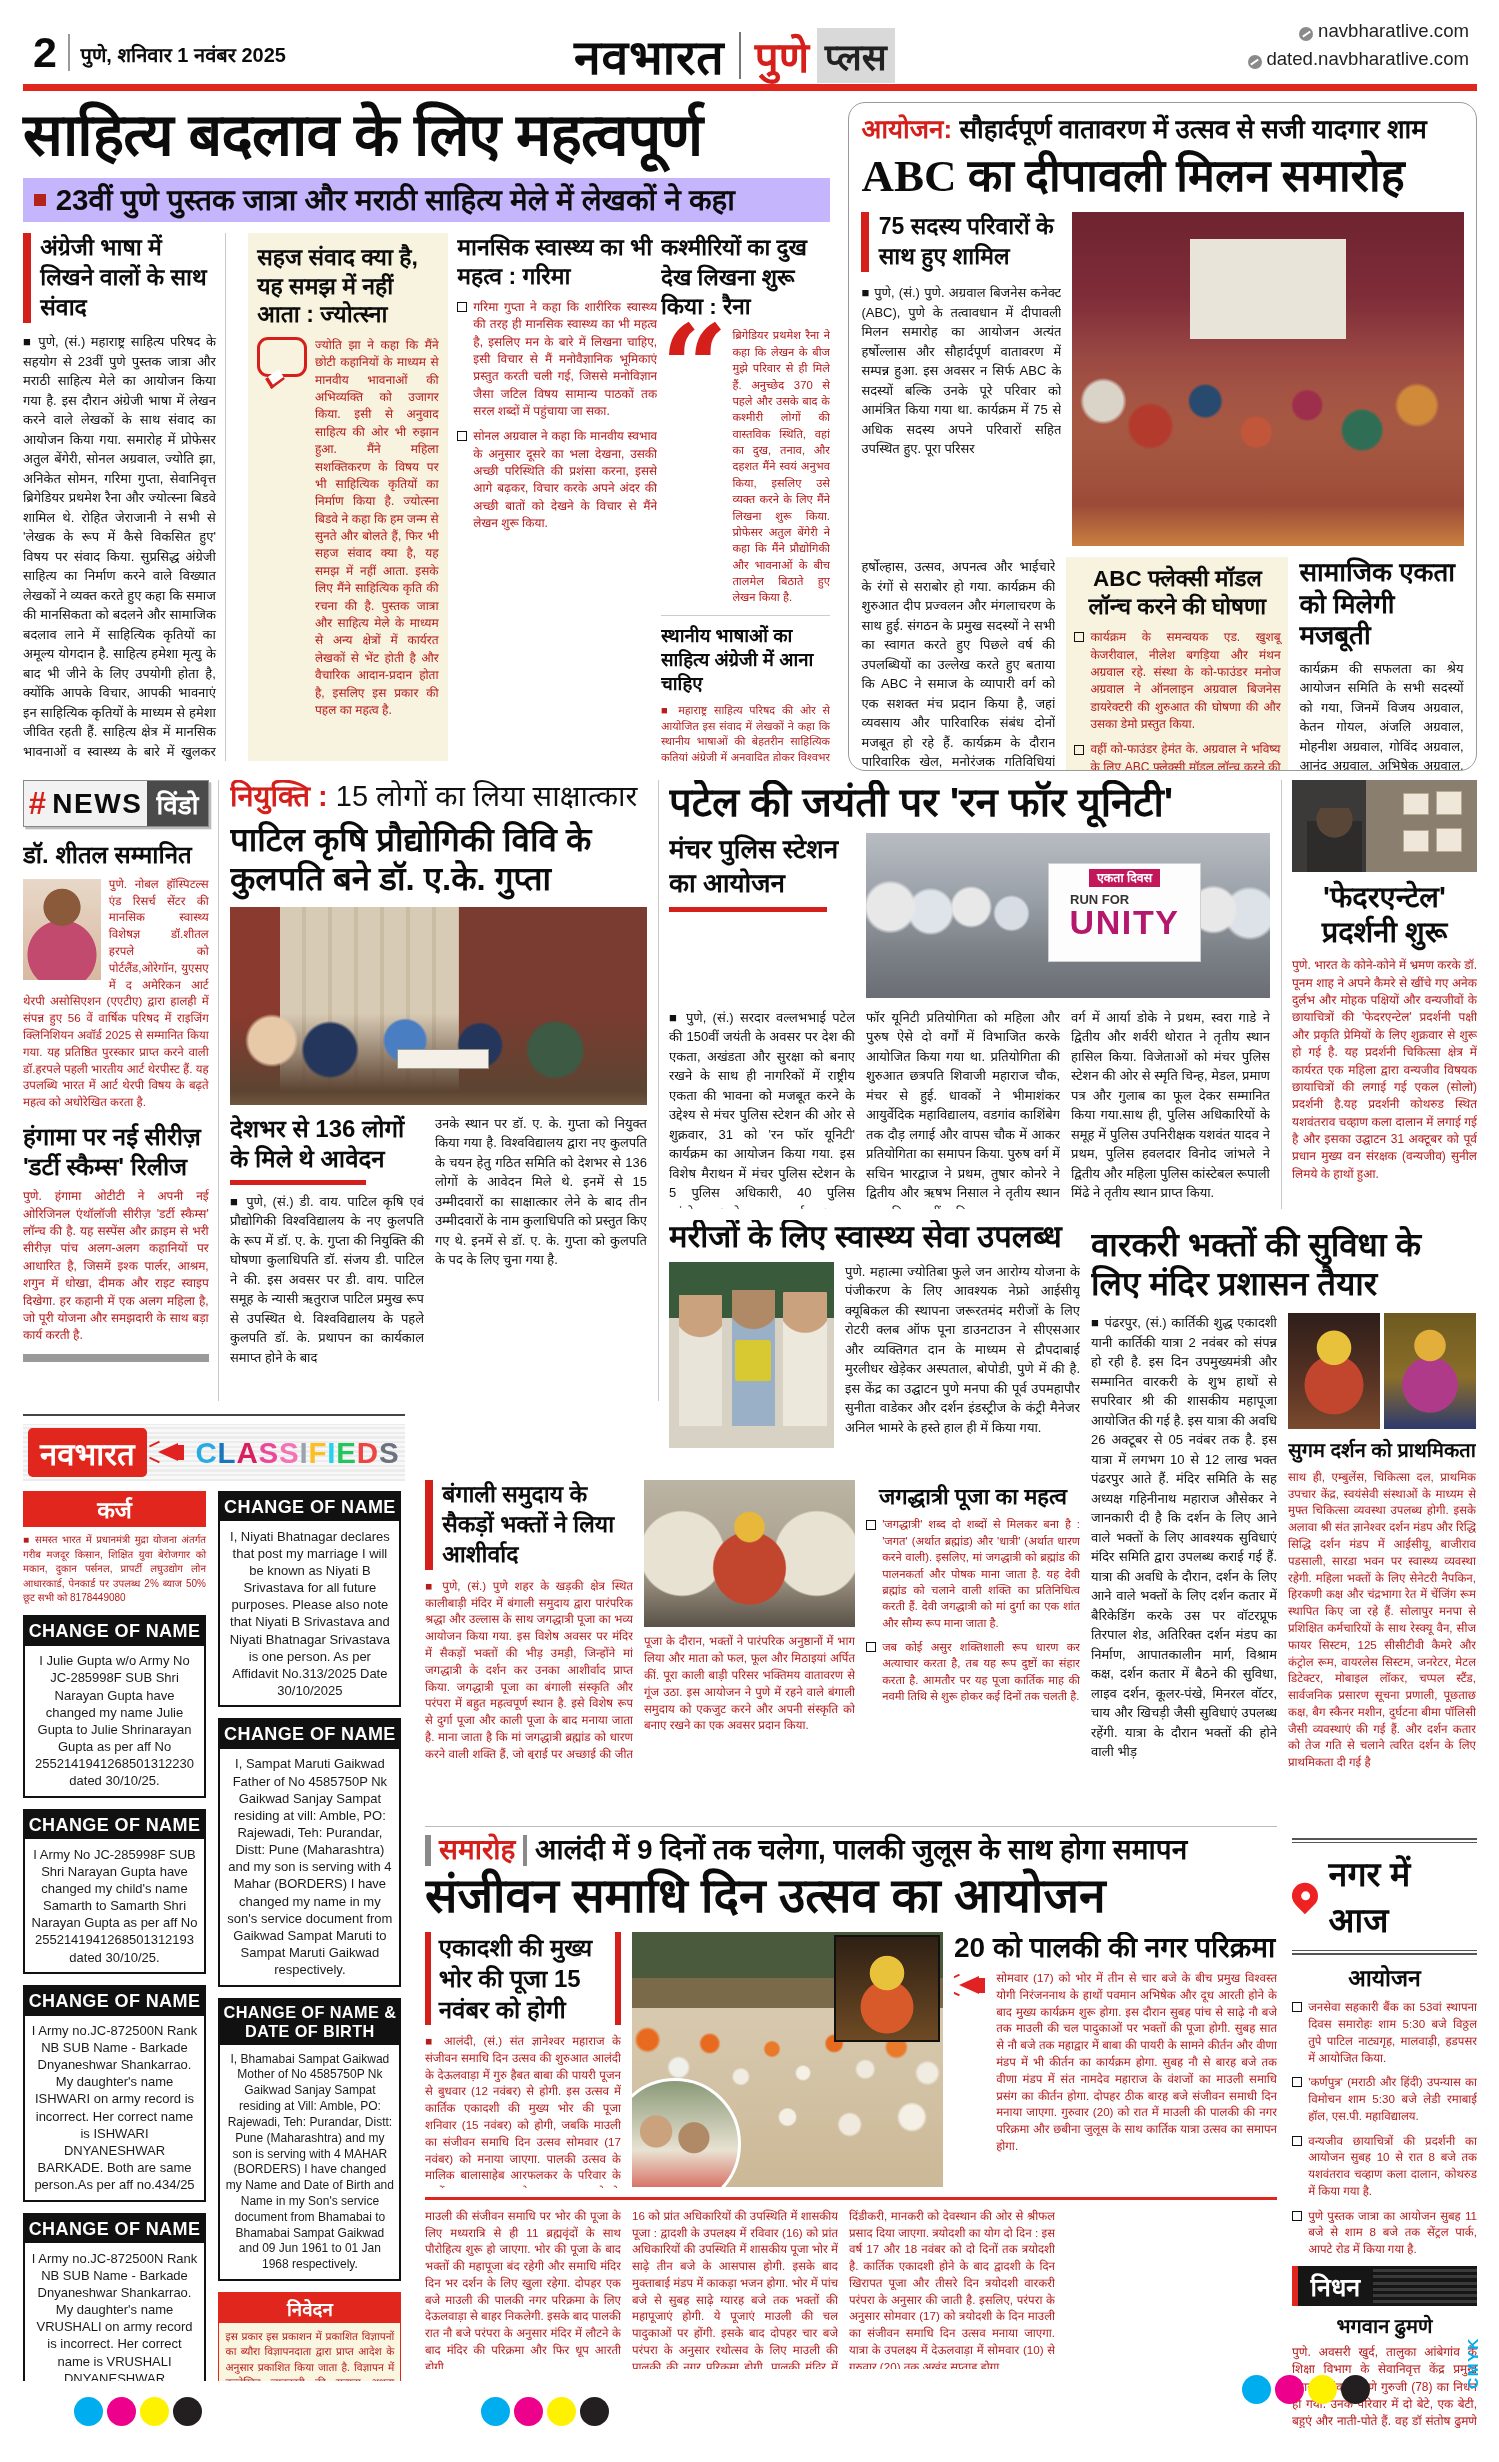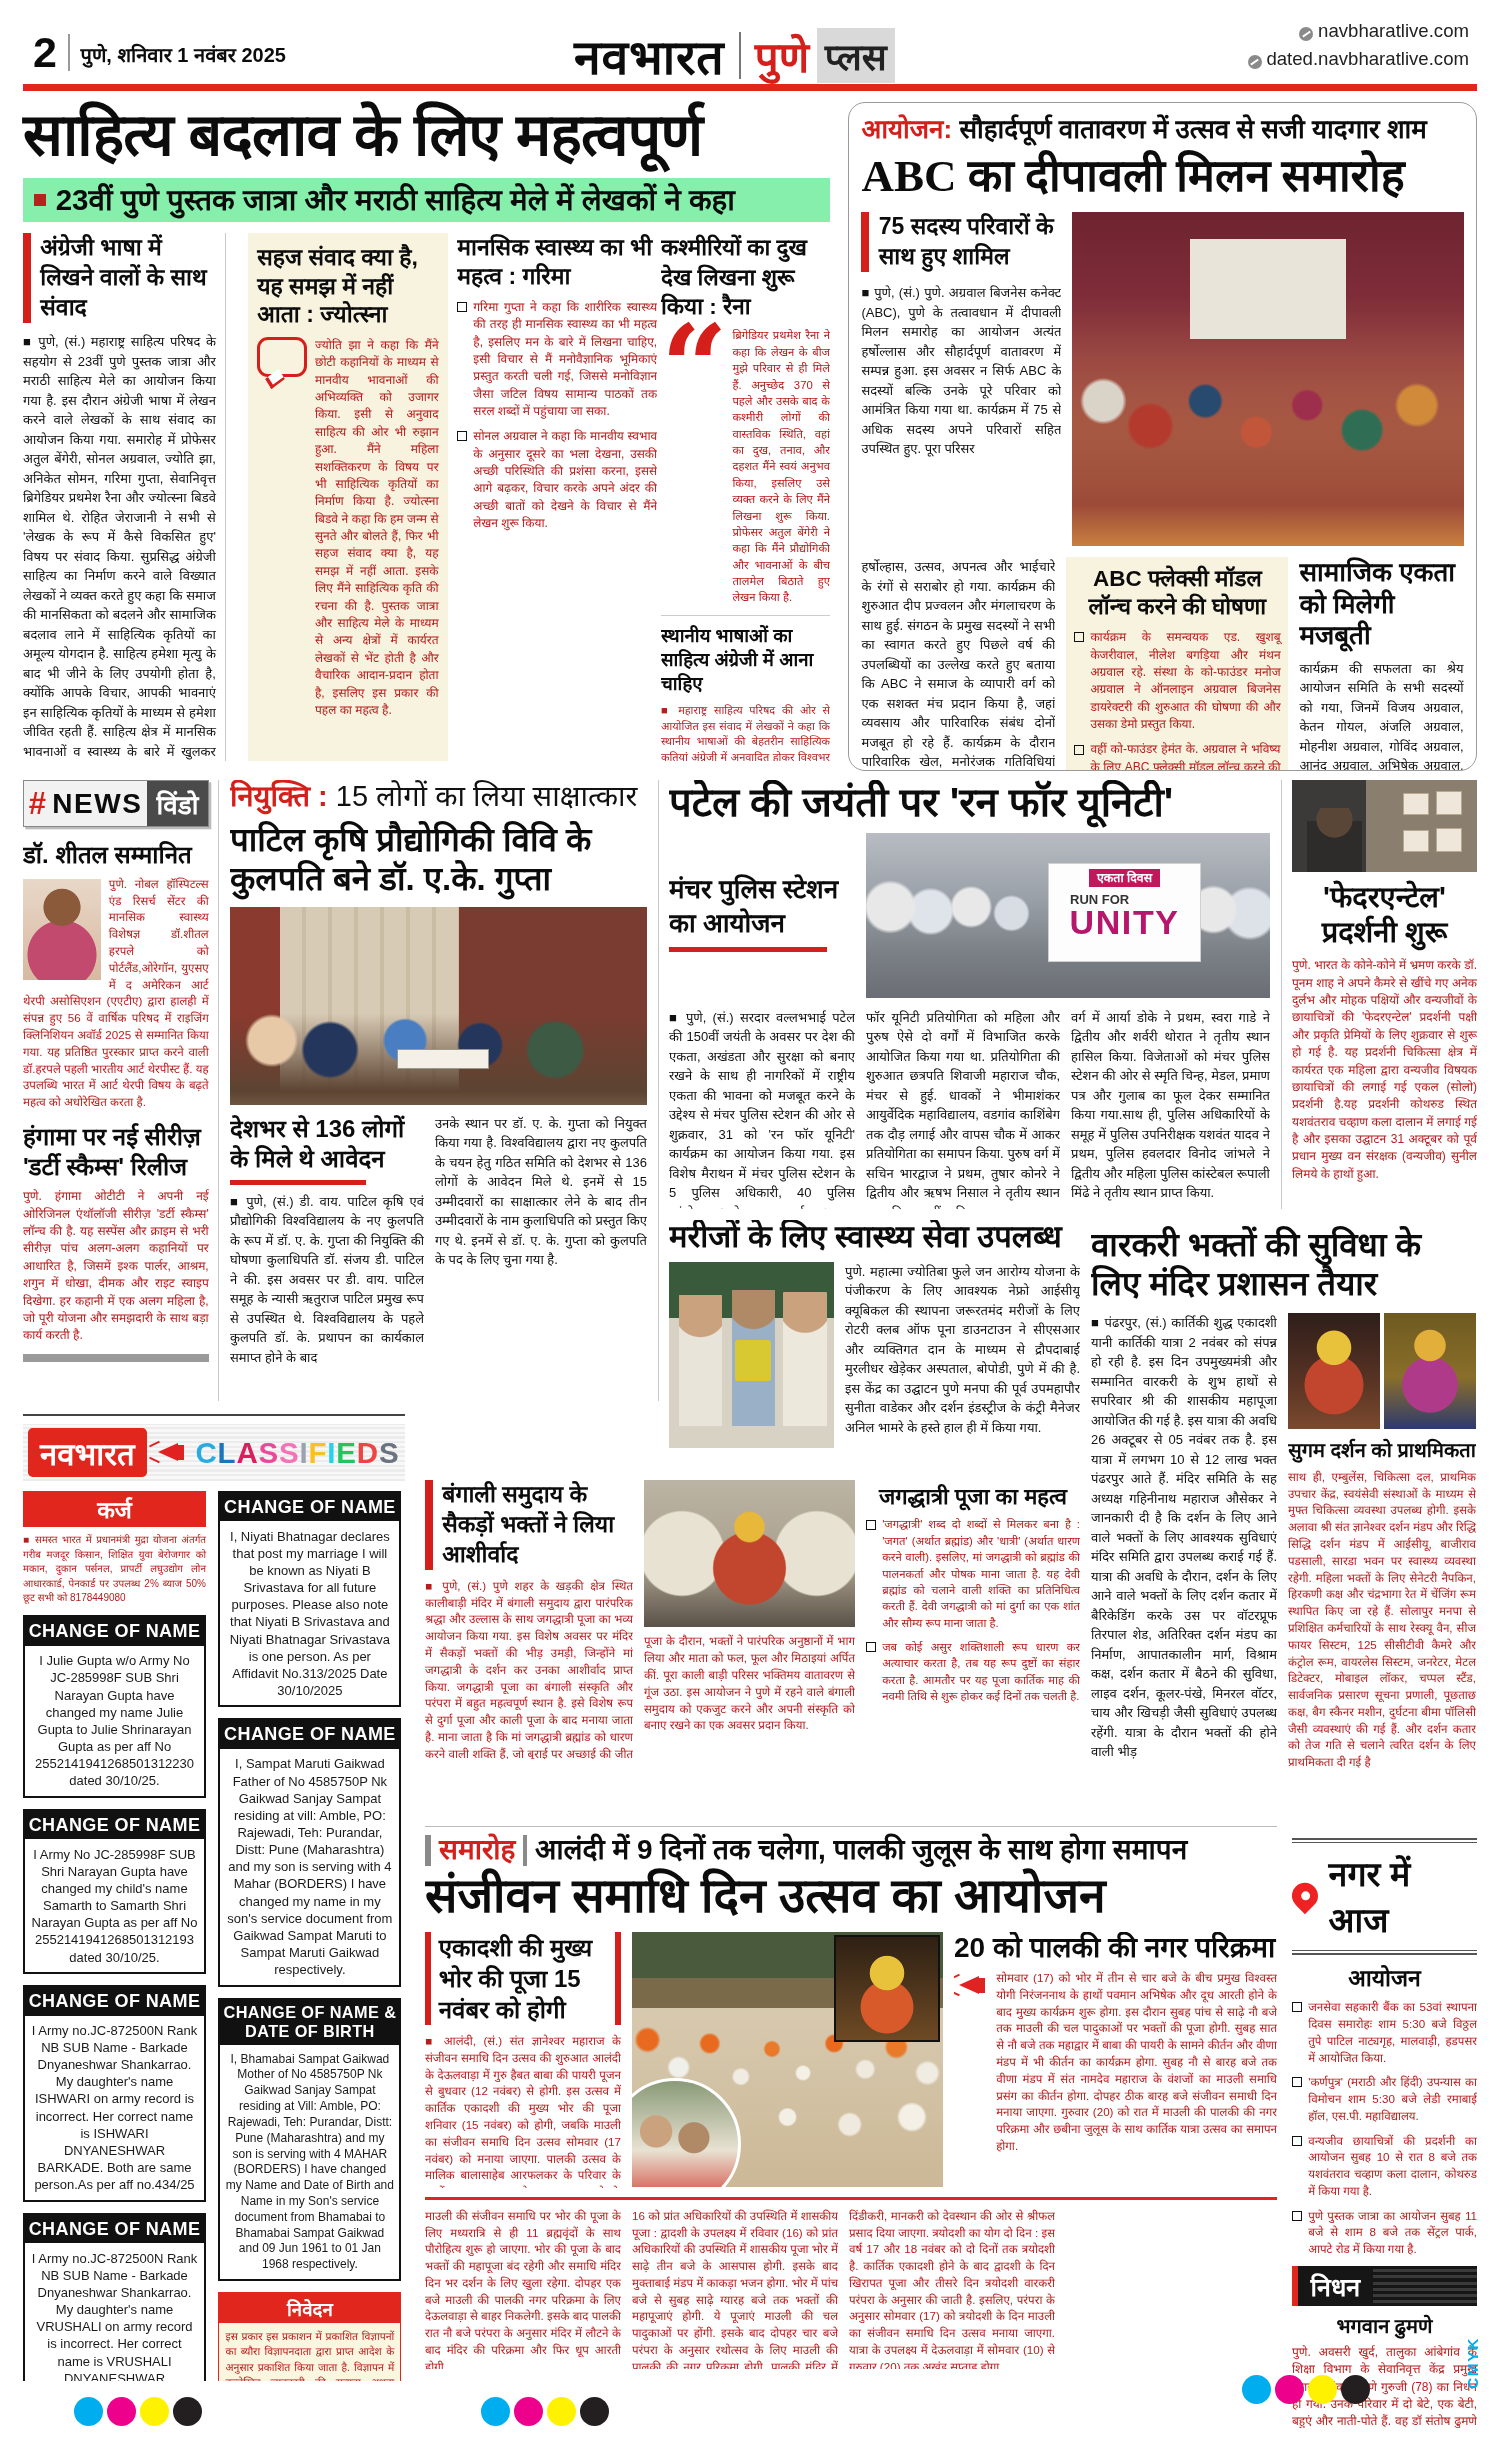--- a/index.html
+++ b/index.html
@@ -9,21 +9,21 @@
   .abs { position:absolute; }
   .bodytext { font-size:13px; line-height:1.5; text-align:justify; color:#111; }
   .bodysm { font-size:12px; line-height:1.45; text-align:justify; color:#b91c1c; }
   .hd { font-weight:700; color:#0c0c0c; }
   .red { color:#d41f1a; }
   .photo { background:#d8cfc2; position:relative; overflow:hidden; }
   .vr { border-right:0.8px solid #c9c9c9; }
   .redbar-left { border-left:8.5px solid #d41f1a; padding-left:9.3px; }
   .redbar-both { border-left:6.2px solid #d41f1a; border-right:6.2px solid #d41f1a; padding:0 7.8px; }
   .rule-red { height:5.4px; background:#d41f1a; width:70%; margin:6.2px 0; }
-  .gray-band { background:#86efac; }
+  .gray-band { background:#c4b5fd; }
   .cream { background:#f7f3df; }
   .sqbullet { display:inline-block; width:10px; height:10px; border:1.9px solid #111; margin-right:6.2px; flex:0 0 auto; margin-top:3.1px; }
   .bullet-row { display:flex; margin-bottom:7.8px; }
   .cn-box { border:2.3px solid #111; margin-bottom:11px; background:#fff; }
   .cn-head { background:#111; color:#fff; text-align:center; font-weight:700; font-size:18px; padding:3.9px 1.6px; letter-spacing:0.4px; }
   .cn-body { padding:6.2px 5.4px; text-align:center; font-size:13px; line-height:1.32; }
   .dot { display:inline-block; width:29px; height:29px; border-radius:50%; margin-right:3.9px; }
   .quote-mark { font-size:116px; line-height:0.7; color:#d41f1a; font-weight:700; font-family:"DejaVu Serif", serif; }
   .pin { width:26px; height:26px; background:#e22; border-radius:50% 50% 50% 0; transform:rotate(-45deg); position:relative; display:inline-block; }
   .pin::after { content:""; position:absolute; left:8.5px; top:8.5px; width:9.3px; height:9.3px; border-radius:50%; background:#fff; }
@@ -216,21 +216,21 @@
         <div class="bodytext">■ पुणे, (सं.) डी. वाय. पाटिल कृषि एवं प्रौद्योगिकी विश्वविद्यालय के नए कुलपति के रूप में डॉ. ए. के. गुप्ता की नियुक्ति की घोषणा कुलाधिपति डॉ. संजय डी. पाटिल ने की. इस अवसर पर डी. वाय. पाटिल समूह के न्यासी ऋतुराज पाटिल प्रमुख रूप से उपस्थित थे. विश्वविद्यालय के पहले कुलपति डॉ. के. प्रथापन का कार्यकाल समाप्त होने के बाद</div>
       </div>
       <div style="flex:1;overflow:hidden;">
         <div class="bodytext">उनके स्थान पर डॉ. ए. के. गुप्ता को नियुक्त किया गया है. विश्वविद्यालय द्वारा नए कुलपति के चयन हेतु गठित समिति को देशभर से 136 लोगों के आवेदन मिले थे. इनमें से 15 उम्मीदवारों का साक्षात्कार लेने के बाद तीन उम्मीदवारों के नाम कुलाधिपति को प्रस्तुत किए गए थे. इनमें से डॉ. ए. के. गुप्ता को कुलपति के पद के लिए चुना गया है.</div>
       </div>
     </div>
   </div>
 
   <div class="abs vr" style="left:669px;top:780px;width:613px;height:429px;padding-right:11px;overflow:hidden;">
     <div class="hd" style="font-size:40px;line-height:1.1;">पटेल की जयंती पर 'रन फॉर यूनिटी'</div>
-    <div style="display:flex;gap:11px;margin-top:9.3px;align-items:center;">
+    <div style="display:flex;gap:11px;margin-top:9.3px;">
       <div style="width:186px;">
         <div class="hd" style="font-size:26px;line-height:1.3;">मंचर पुलिस स्टेशन का आयोजन</div>
         <div class="rule-red" style="width:85%;"></div>
       </div>
       <div class="photo" style="flex:1;height:165px;background:
           linear-gradient(180deg,#b8bcc2 0%,#9aa0a8 40%,#7d8288 70%,#6a6e74 100%);">
         <div class="abs" style="left:0;top:20%;width:100%;height:55%;background:
           radial-gradient(circle at 6% 45%, #e8e8e8 0 6%, transparent 7%),
           radial-gradient(circle at 16% 50%, #dfe4ea 0 6%, transparent 7%),
           radial-gradient(circle at 26% 45%, #e8e8e8 0 6%, transparent 7%),

